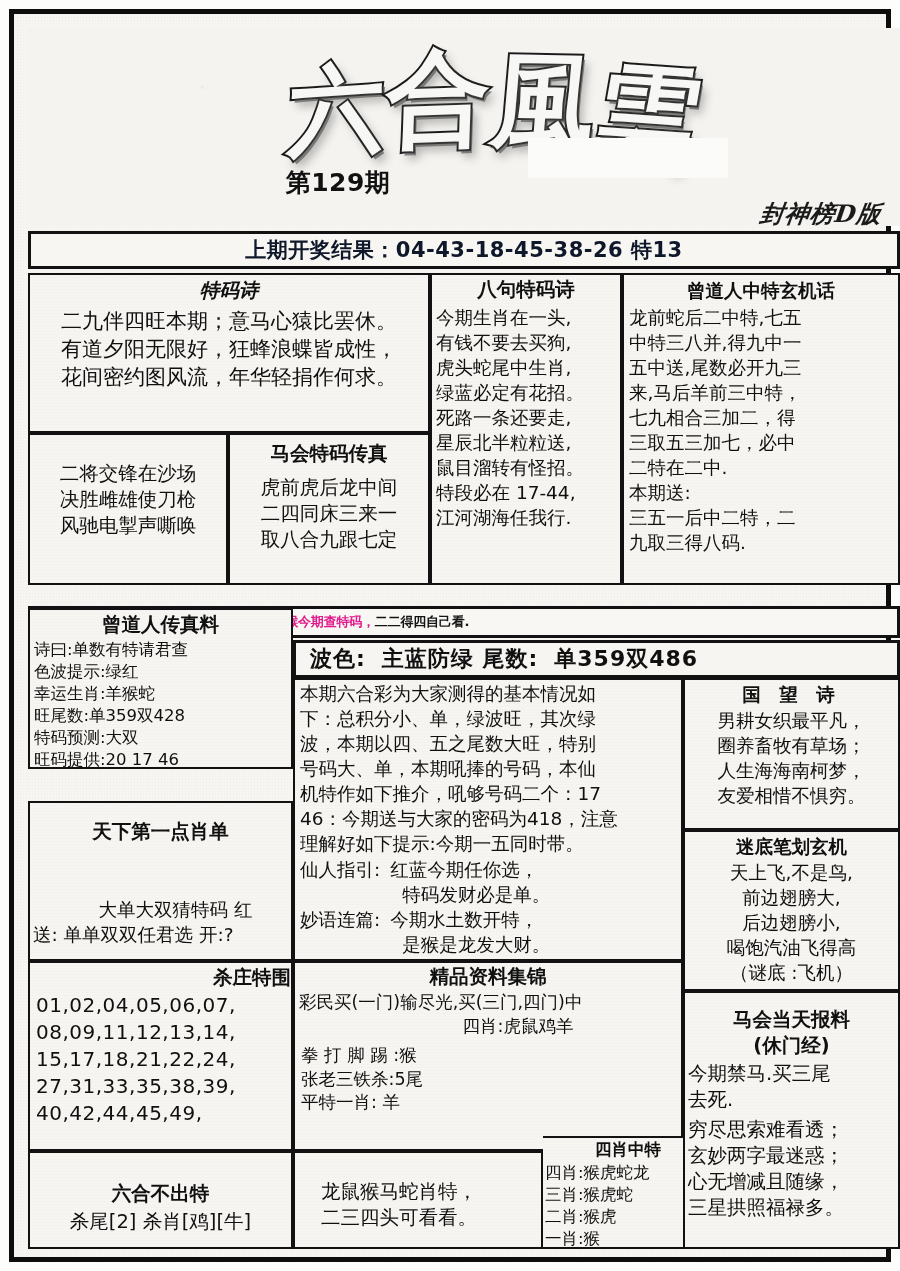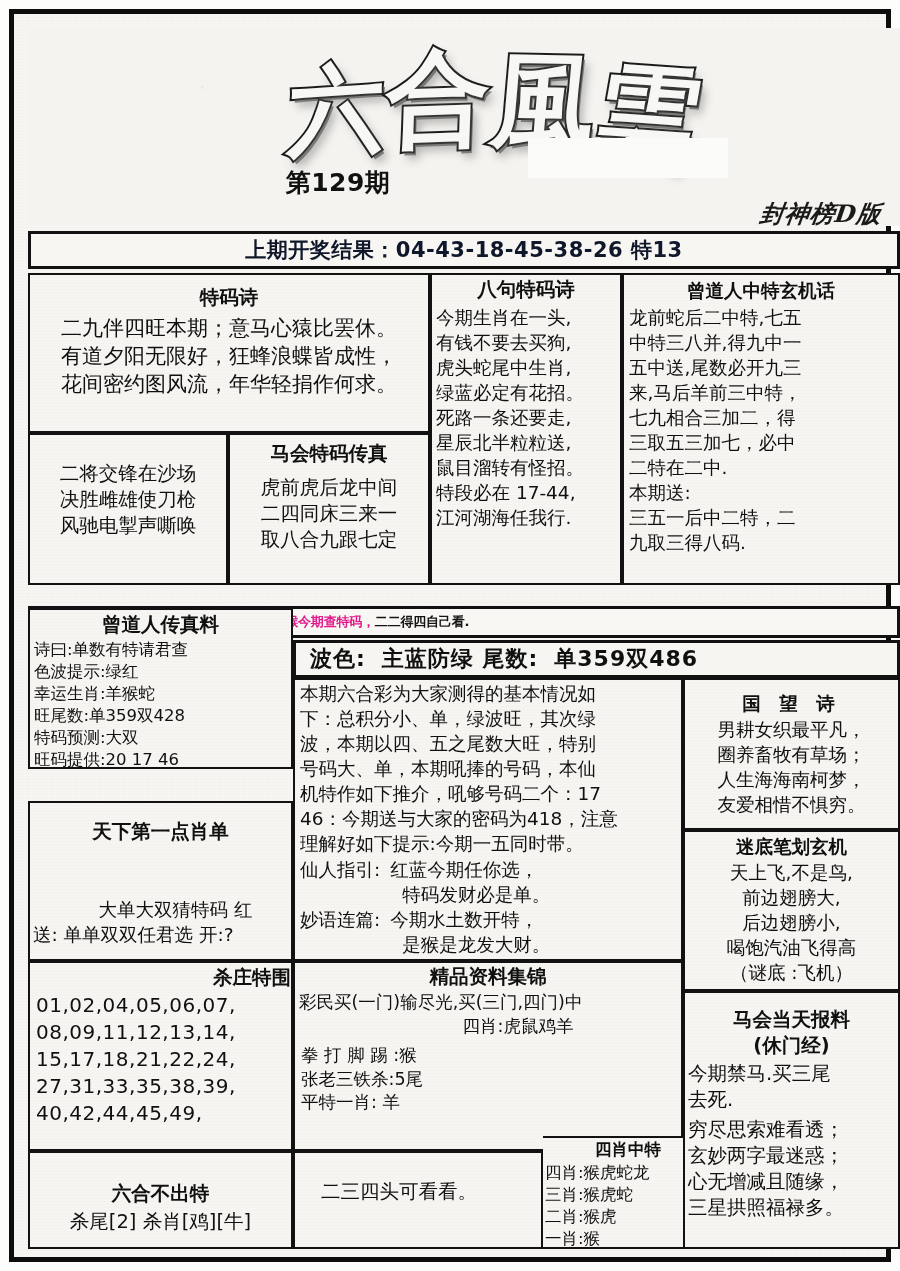--- a/index.html
+++ b/index.html
@@ -177,21 +177,21 @@
     background: #f6f5f1;
     display: flex;
     align-items: center;
     padding-left: 14px;
     font-size: 22px;
     font-weight: bold;
     color: #101010;
     letter-spacing: 1px;
   }
   .wave-bar .gap { display:inline-block; width: 16px; }
-  .spaced6 { letter-spacing: 6px; margin-top: 9px; }
+  .spaced6 { letter-spacing: 6px; }
   .numlist { font-size: 20px; line-height: 27px; letter-spacing: 0.5px; }
   .mono-nums { font-family: "DejaVu Sans", "Liberation Sans", sans-serif; }
 </style>
 </head>
 <body>
 
 <div class="page">
   <div class="outer-frame">
     <div class="inner">
 
@@ -205,21 +205,21 @@
         <div class="white-patch"></div>
         <div class="issue-no">第129期</div>
         <div class="edition">封神榜D版</div>
       </div>
 
       <div class="result-bar">
         <div class="result-text">上期开奖结果：04-43-18-45-38-26  特13</div>
       </div>
 
       <div class="box" style="left:0; top:245px; width:402px; height:160px;">
-        <div class="hdr s20" style="padding-top:10px;">特码诗</div>
+        <div class="hdr s20" style="padding-top:3px;font-style:italic;">特码诗</div>
         <div class="s22 ctr" style="padding-top:3px;">
           <div class="ln">二九伴四旺本期；意马心猿比罢休。</div>
           <div class="ln">有道夕阳无限好，狂蜂浪蝶皆成性，</div>
           <div class="ln">花间密约图风流，年华轻捐作何求。</div>
         </div>
       </div>
 
       <div class="box" style="left:200px; top:405px; width:202px; height:152px;">
         <div class="hdr s20" style="padding-top:6px;">马会特码传真</div>
         <div class="s20 ctr" style="padding-top:8px;">
@@ -354,20 +354,21 @@
         </div>
         <div class="s18" style="padding:6px 4px 0 6px;">
           <div class="ln">拳 打 脚 踢 :猴</div>
           <div class="ln">张老三铁杀:5尾</div>
           <div class="ln">平特一肖: 羊</div>
         </div>
       </div>
 
       <div class="box" style="left:265px; top:1123px; width:250px; height:98px;">
         <div class="s20" style="padding:26px 0 0 26px;">
+          <div class="ln">龙鼠猴马蛇肖特，</div>
           <div class="ln">二三四头可看看。</div>
         </div>
       </div>
 
       <div class="box" style="left:515px; top:1108px; width:156px; height:113px; border-left:none;">
         <div class="hdr s17" style="padding-top:1px; padding-left:16px;">四肖中特</div>
         <div class="s17" style="padding:1px 2px 0 2px;">
           <div class="ln">四肖:猴虎蛇龙</div>
           <div class="ln">三肖:猴虎蛇</div>
           <div class="ln">二肖:猴虎</div>

